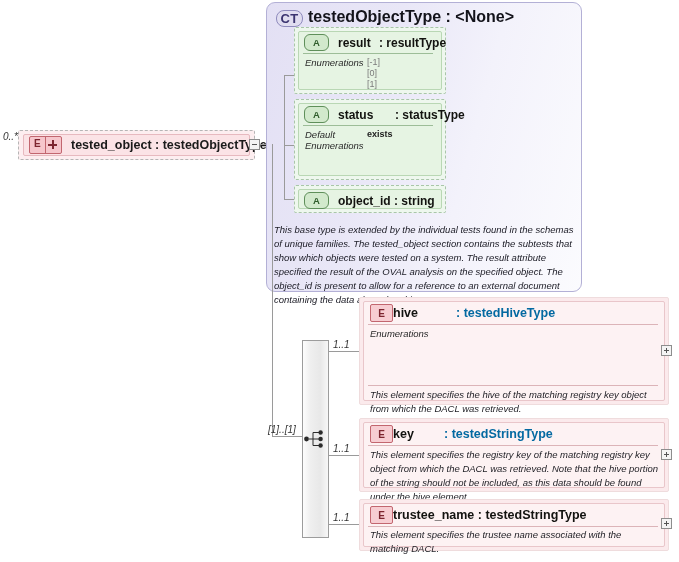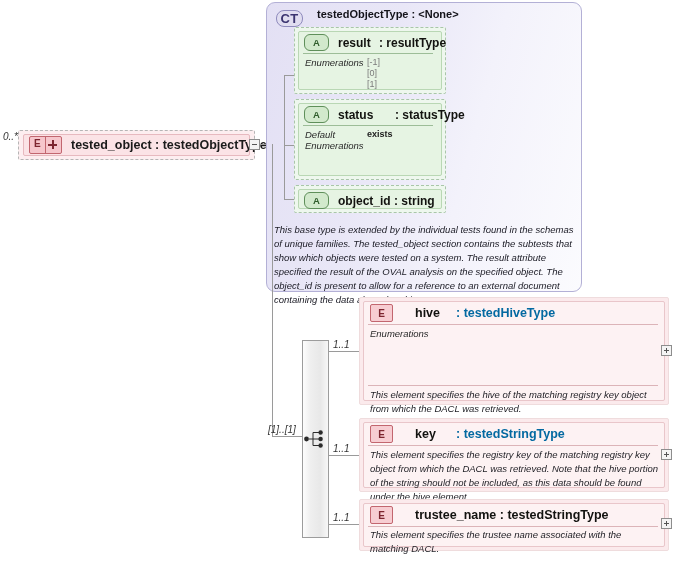--- a/index.html
+++ b/index.html
@@ -92,22 +92,22 @@
     position:absolute;left:9px;top:7px;
     width:25px;height:15px;
     background:#e0ddf0;
     border:1px solid #8f8bbd;
     border-radius:8px;
     display:flex;align-items:center;justify-content:center;
     font-size:13px;font-weight:bold;color:#3b3470;
     letter-spacing:0.3px;
   }
   #ct-title{
-    position:absolute;left:50px;top:5px;
-    font-size:11px;font-weight:bold;color:#13131a;white-space:nowrap;
+    position:absolute;left:41px;top:5px;
+    font-size:16px;font-weight:bold;color:#13131a;white-space:nowrap;
   }
 
   
   .attr-box{
     position:absolute;
     border:1px dashed #a9c6a9;
     border-radius:2px;
     background:#eef7ee;
     box-sizing:border-box;
   }
@@ -178,21 +178,21 @@
   }
   .badge-e2{
     width:21px;height:16px;margin-left:6px;flex:none;
     background:#f7cdd2;
     border:1px solid #c2666f;
     border-radius:2px;
     display:flex;align-items:center;justify-content:center;
     font-size:10px;font-weight:bold;color:#7d2630;
   }
   .elem-box .nm{
-    margin-left:22px;font-size:12.5px;font-weight:bold;color:#12120f;white-space:nowrap;
+    margin-left:0;font-size:12.5px;font-weight:bold;color:#12120f;white-space:nowrap;
   }
   .elem-box .tp{
     font-size:12.5px;font-weight:bold;color:#0369a1;white-space:nowrap;position:absolute;
   }
   .elem-box .divider{
     position:absolute;left:4px;right:6px;height:0;border-top:1px solid #dcb4b8;
   }
   .elem-box .facets .k{width:68px;}
   .elem-box .docs{color:#1e1e24;}
 
@@ -334,21 +334,21 @@
       <div class="docs" style="left:6px;top:86px;width:292px;">This element specifies the hive of the matching registry key object from which the DACL was retrieved.</div>
     </div>
   </div>
   <div class="expander plus" style="left:661px;top:345px;"></div>
 
   <div class="elem-box" style="left:359px;top:418px;width:310px;height:74px;">
     <div class="inner">
       <div class="hdr">
         <div class="badge-e2">E</div>
         <div class="nm">key</div>
-        <div class="tp" style="left:92px;">: testedStringType</div>
+        <div class="tp" style="left:80px;">: testedStringType</div>
       </div>
       <div class="divider" style="top:22px;"></div>
       <div class="docs" style="left:6px;top:25px;width:294px;">This element specifies the registry key of the matching registry key object from which the DACL was retrieved.  Note that the hive portion of the string should not be included, as this data should be found under the hive element.</div>
     </div>
   </div>
   <div class="expander plus" style="left:661px;top:449px;"></div>
 
   <div class="elem-box" style="left:359px;top:499px;width:310px;height:52px;">
     <div class="inner">
       <div class="hdr">

